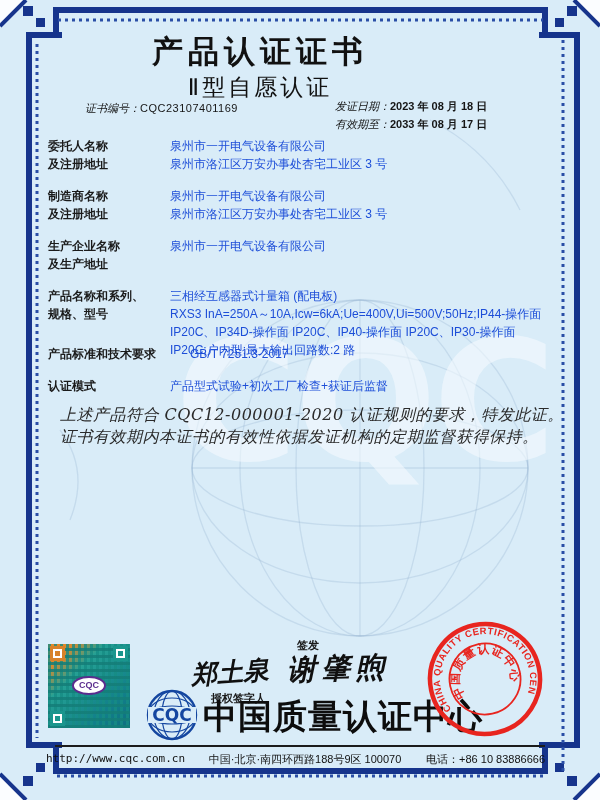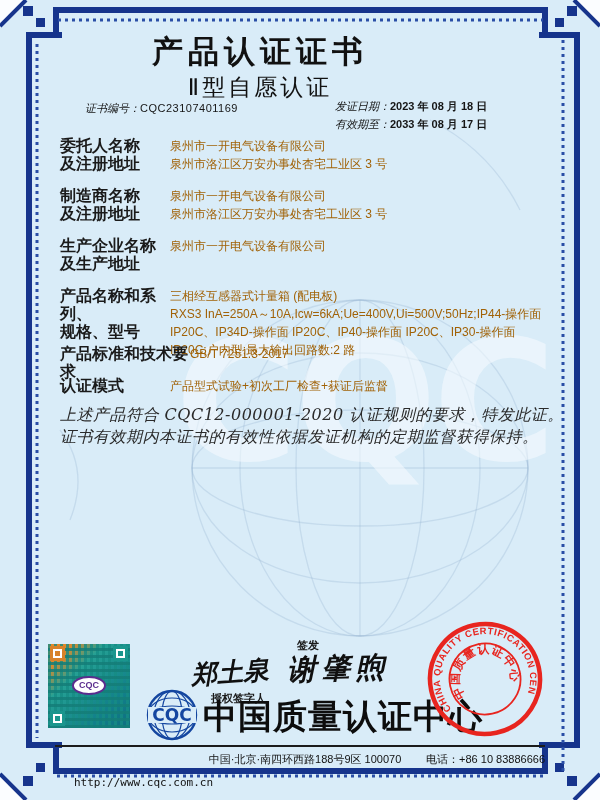--- a/index.html
+++ b/index.html
@@ -8,22 +8,22 @@
   .abs{position:absolute;}
   .c{left:0;width:520px;text-align:center;}
   .title{top:31px;font-size:31px;font-weight:700;letter-spacing:5px;color:#111;}
   .subtitle{top:72px;font-size:23px;font-weight:400;letter-spacing:3px;color:#111;}
   .kai{font-family:"DejaVu Serif",serif;font-style:italic;}
   .certline{top:101px;left:85px;font-size:11px;color:#151515;}
   .certline .num{font-style:normal;font-family:"Liberation Sans",sans-serif;font-weight:400;letter-spacing:.5px;}
   .dateline1{top:99px;left:335px;font-size:11px;color:#151515;}
   .dateline2{top:117px;left:335px;font-size:11px;color:#151515;}
   .dateval{font-style:normal;font-family:"Liberation Sans",sans-serif;font-weight:700;}
-  .flabel{left:60px;width:110px;font-size:16px;font-weight:700;color:#1a1a1a;line-height:18px;}
-  .fvalue{left:170px;width:374px;font-size:12px;color:#a16207;line-height:18px;}
+  .flabel{left:48px;width:110px;font-size:12px;font-weight:700;color:#1a1a1a;line-height:18px;}
+  .fvalue{left:170px;width:374px;font-size:12px;color:#1d4ed8;line-height:18px;}
   .note{left:60px;font-size:16px;color:#2a2a2a;letter-spacing:.5px;}
   .verify{top:612px;font-size:10px;color:#222;font-weight:500;}
   .siglabel{font-size:11px;font-weight:700;color:#1a1a1a;}
   .sig{font-family:"DejaVu Serif",serif;font-style:italic;font-weight:700;color:#101010;}
   .orgname{top:694px;left:203px;font-size:34px;font-weight:600;letter-spacing:1px;color:#0d0d0d;}
   .rule{top:745px;left:55px;width:490px;height:2px;background:#1b1b1b;}
   .foot{top:752px;font-size:11px;color:#111;}
   .mono{font-family:"DejaVu Sans Mono",monospace;}
   .ghostcqc{top:318px;left:175px;font-size:168px;font-weight:700;font-family:"DejaVu Sans",sans-serif;
             color:rgba(247,252,255,0.55);letter-spacing:-4px;line-height:1;}
@@ -198,17 +198,17 @@
       <text font-family="Liberation Sans, sans-serif" font-size="9.4" font-weight="bold" fill="#e8251f" letter-spacing="0.6">
         <textPath href="#sealArcOuter">CHINA QUALITY CERTIFICATION CENTRE</textPath>
       </text>
       <text font-family="Liberation Sans, sans-serif" font-size="12" font-weight="bold" fill="#e8251f" letter-spacing="1">
         <textPath href="#sealArcInner">中国质量认证中心</textPath>
       </text>
     </g>
   </svg>
 
   <div class="abs rule"></div>
-  <div class="abs foot mono" style="left:74px;margin-top:24px;">http://www.cqc.com.cn</div>
+  <div class="abs foot mono" style="left:46px;">http://www.cqc.com.cn</div>
   <div class="abs foot" style="left:175px;width:260px;text-align:center;">中国·北京·南四环西路188号9区  100070</div>
   <div class="abs foot" style="left:415px;width:130px;text-align:right;">电话：+86 10 83886666</div>
 
 </div>
 
 </body></html>

